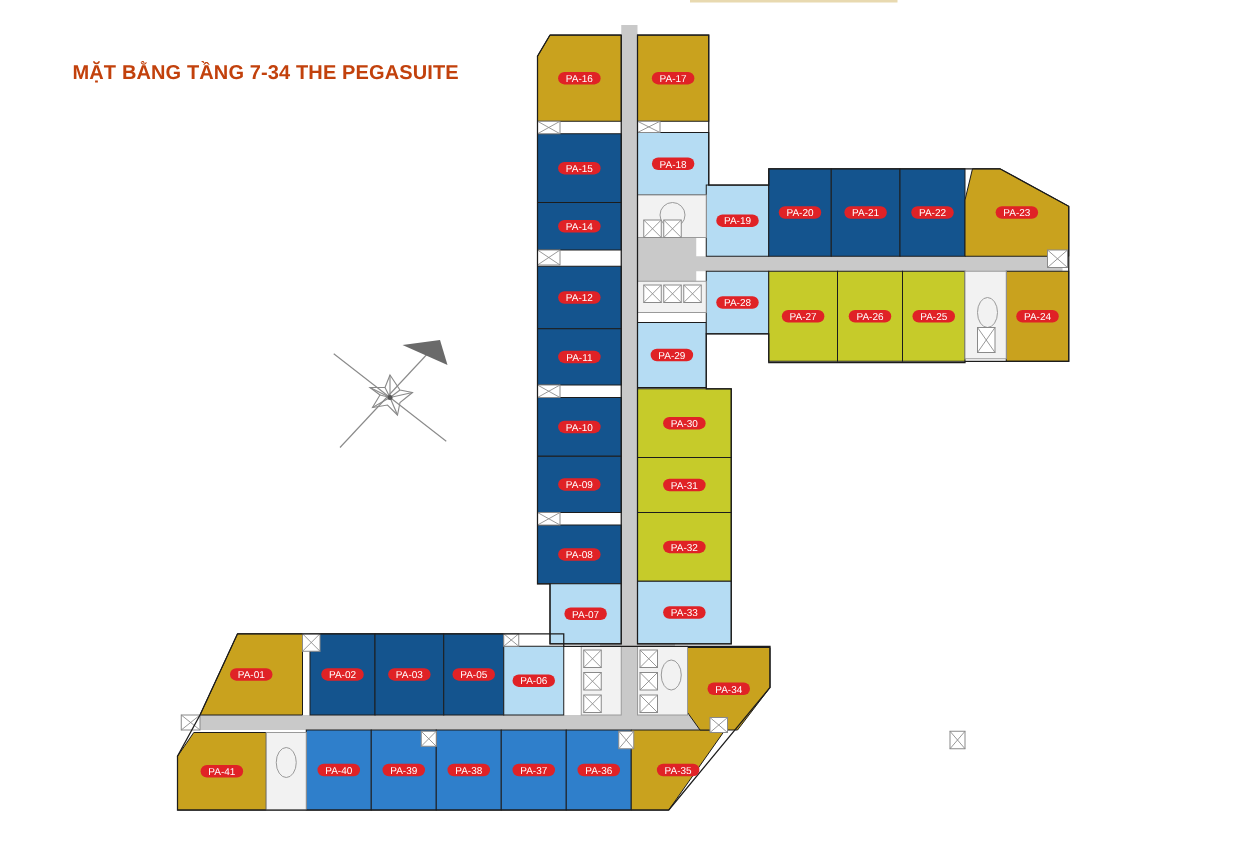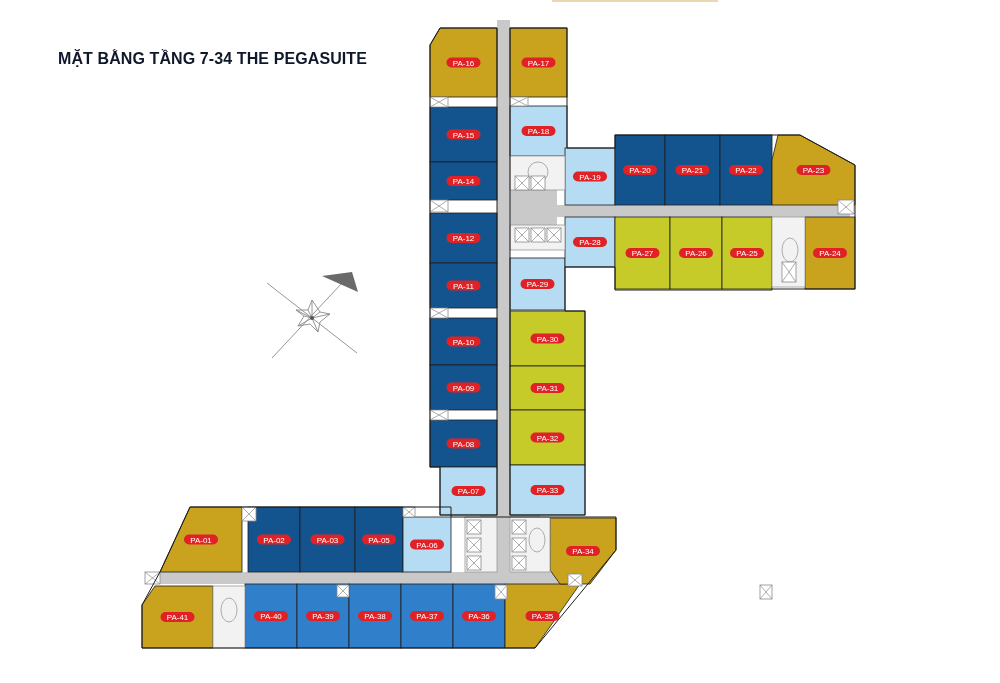--- a/index.html
+++ b/index.html
@@ -1,17 +1,17 @@
 <!DOCTYPE html>
 <html><head>
 <meta charset="utf-8">
 <style>
   html, body { margin:0; padding:0; background:#ffffff; }
   body { width:1000px; height:683px; position:relative; overflow:hidden; font-family:"Liberation Sans", sans-serif; }
-  .title { position:absolute; left:58px; top:50px; font-size:16px; font-weight:bold; color:#0f172a; letter-spacing:0.1px; font-family:"Liberation Sans", sans-serif; }
+  .title { position:absolute; left:58px; top:50px; font-size:16px; font-weight:bold; color:#c2410c; letter-spacing:0.1px; font-family:"Liberation Sans", sans-serif; }
   .topline { position:absolute; left:552px; top:0; width:166px; height:2px; background:#e8d9b0; }
   svg#plan { position:absolute; left:0; top:0; }
   .lbl-txt { fill:#ffffff; font-family:"Liberation Sans", sans-serif; font-size:8px; }
   .wall { stroke:#1c1c1c; stroke-width:1; fill:none; }
   .corr { fill:#c9c9c9; }
   .core { fill:#f2f2f2; stroke:#9a9a9a; stroke-width:0.8; }
   .xbox { fill:#ffffff; stroke:#8a8a8a; stroke-width:0.8; }
 </style>
 </head>
 <body>

